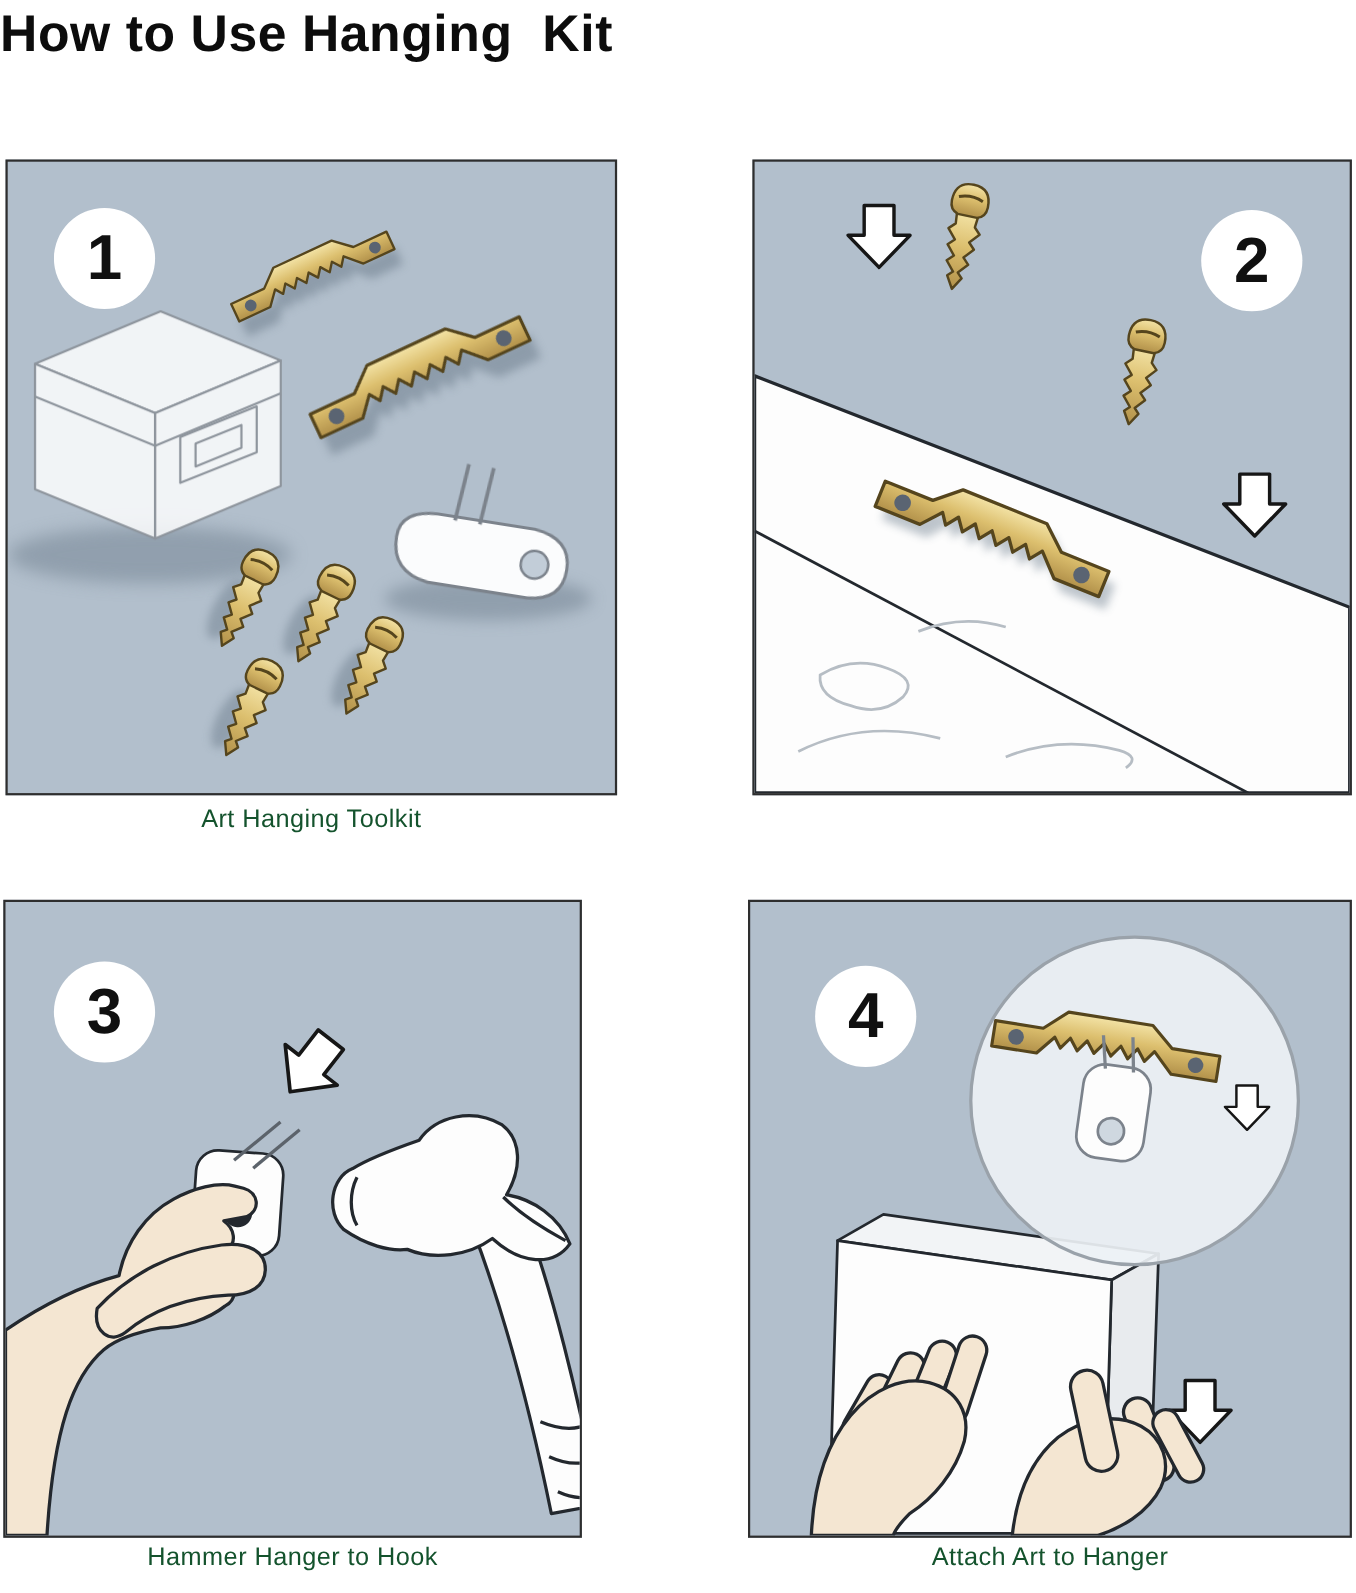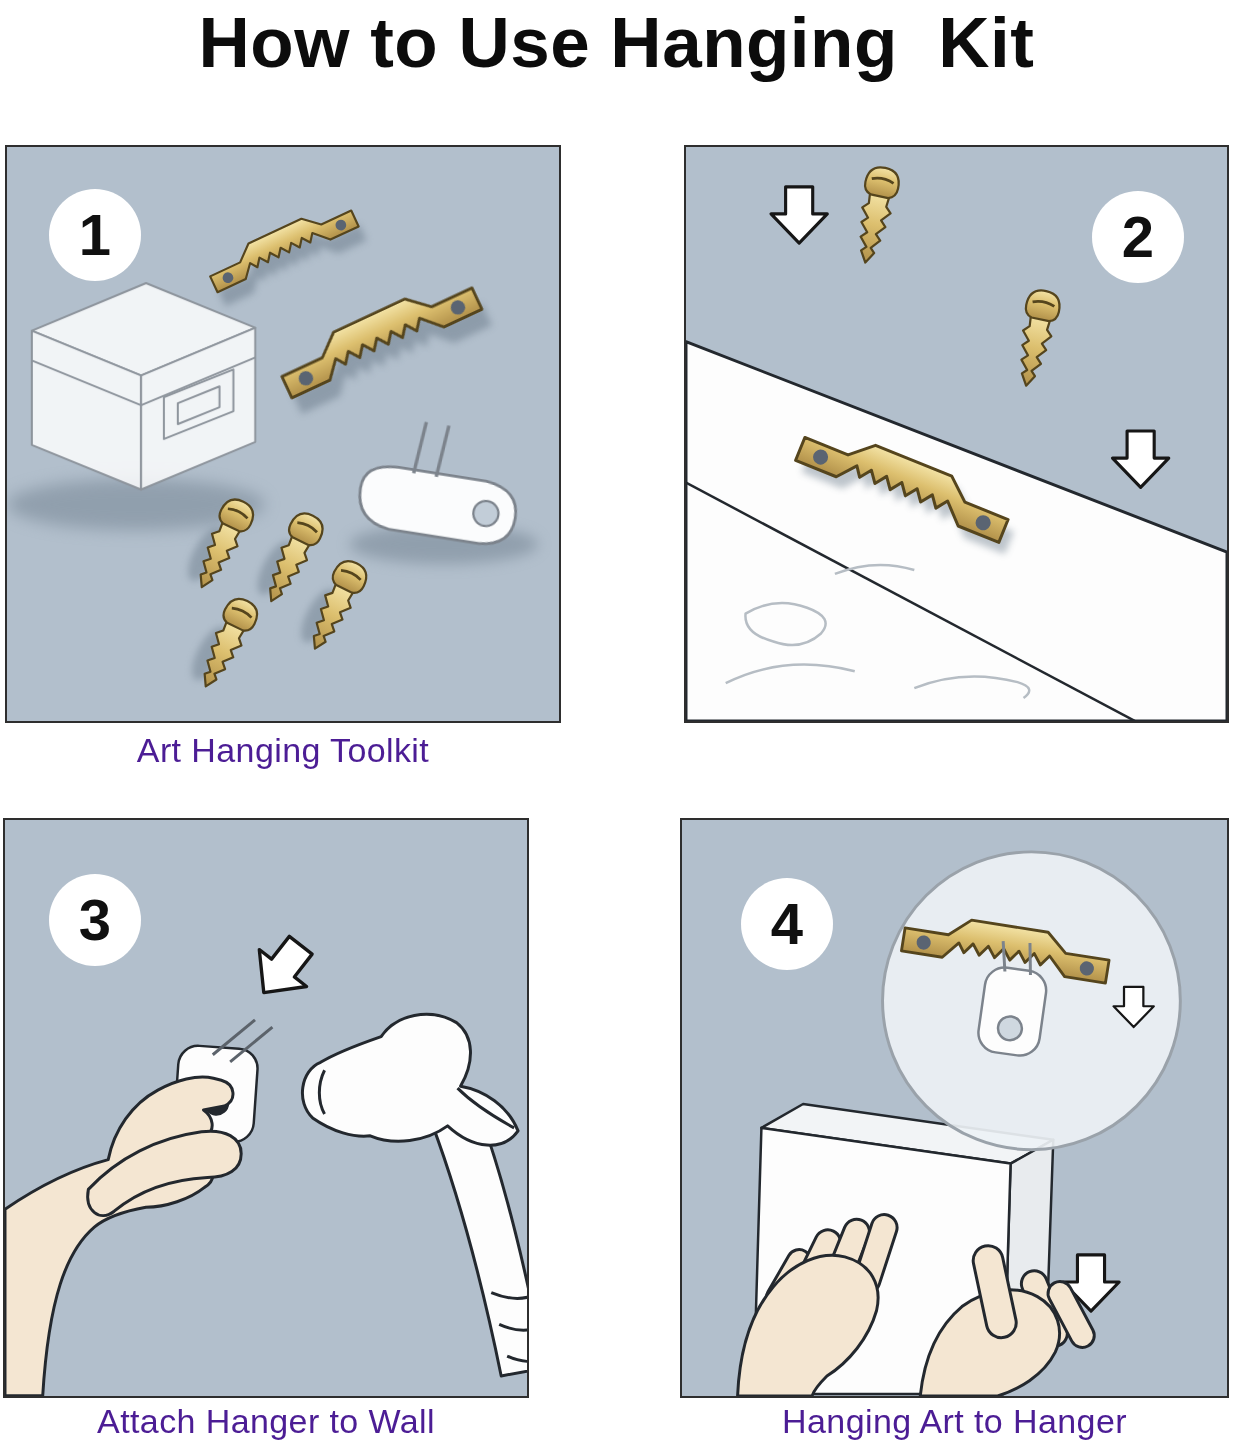--- a/index.html
+++ b/index.html
@@ -1,34 +1,34 @@
 <!DOCTYPE html>
 <html style="--panel-background: #b2bfcc; --brass: #dcbf6e; --brass-dark: #b2914a; --outline: #23282e; --skin: #f4e6d2; --shadow: #70808f;"><head>
 <meta charset="utf-8">
 <style>
   *{margin:0;padding:0;box-sizing:border-box}
   html,body{background:#ffffff}
   body{width:1233px;height:1448px;font-family:"Liberation Sans",sans-serif;position:relative;overflow:hidden}
   .page{position:relative;width:1233px;height:1448px;background:#fff}
-  .title{position:absolute;top:2px;left:0;width:100%;text-align:center;font-size:71px;font-weight:700;
+  .title{position:absolute;top:2px;left:0;width:100%;font-size:47px;font-weight:700;
          color:#0c0c0c;letter-spacing:.5px;white-space:pre}
   .panel{position:absolute;background:var(--panel-background,#b2bfcc);border:2px solid #2e2e2e}
   .panel > svg.illus{position:absolute;left:0;top:0;width:100%;height:100%;display:block}
   #p1{left:5px;top:145px;width:556px;height:578px}
   #p2{left:684px;top:145px;width:545px;height:578px}
   #p3{left:3px;top:818px;width:526px;height:580px}
   #p4{left:680px;top:818px;width:549px;height:580px}
   .badge{position:absolute;width:92px;height:92px;border-radius:50%;background:#ffffff;
          display:flex;align-items:center;justify-content:center;
          font-size:58px;font-weight:700;color:#101010;line-height:1}
   #b1{left:42px;top:42px}
   #b2{left:406px;top:44px}
   #b3{left:44px;top:54px}
   #b4{left:59px;top:58px}
-  .caption{position:absolute;text-align:center;font-size:34px;color:#4c1d95;letter-spacing:.4px}
+  .caption{position:absolute;text-align:center;font-size:23px;color:#14532d;letter-spacing:.4px}
   #c1{left:5px;top:731px;width:556px}
   #c2{left:684px;top:731px;width:545px}
   #c3{left:3px;top:1402px;width:526px}
   #c4{left:680px;top:1402px;width:549px}
   .defs-holder{position:absolute;width:0;height:0;overflow:hidden}
 </style>
 </head>
 <body>
 
 <div class="page">
@@ -157,21 +157,21 @@
         <path d="M506,540 q20,9 36,3" fill="none"></path>
         <path d="M318,244 C298,252 293,284 310,300 C330,314 352,320 368,318 C392,328 424,324 446,308 C472,332 502,334 517,313 C507,288 483,272 459,268 C473,244 473,218 455,204 C428,188 394,196 379,218 C356,226 334,234 318,244 Z"></path>
         <path d="M322,252 C315,266 315,284 322,296" fill="none"></path>
         <path d="M456,270 C470,284 491,298 513,310" fill="none"></path>
       </g>
     </svg>
     <div class="badge" id="b3">
       <span>3</span>
     </div>
   </figure>
-  <figcaption class="caption" id="c3">Attach Hanger to Wall</figcaption>
+  <figcaption class="caption" id="c3">Hammer Hanger to Hook</figcaption>
 
   <figure class="panel" id="p4">
     <svg class="illus" viewBox="0 0 549 580">
 
       <g stroke="#23282e" stroke-width="2.5" stroke-linejoin="round">
         <polygon points="122,286 374,322 331,346 80,310" fill="#f2f4f6"></polygon>
         <polygon points="331,346 374,322 366,550 324,578" fill="#e8ebee"></polygon>
         <polygon points="80,310 331,346 324,578 72,578" fill="#fdfdfd"></polygon>
       </g>
 
@@ -197,15 +197,15 @@
         <rect x="352" y="452" width="26" height="80" rx="13" transform="rotate(-22 365 492)"></rect>
         <rect x="380" y="462" width="24" height="72" rx="12" transform="rotate(-28 392 498)"></rect>
         <path d="M240,580 C244,542 258,510 282,490 C306,472 336,468 358,480 C378,491 386,514 376,536 C364,560 338,574 318,580 Z"></path>
         <rect x="300" y="428" width="30" height="94" rx="15" transform="rotate(-12 315 475)"></rect>
       </g>
     </svg>
     <div class="badge" id="b4">
       <span>4</span>
     </div>
   </figure>
-  <figcaption class="caption" id="c4">Hanging Art to Hanger</figcaption>
+  <figcaption class="caption" id="c4">Attach Art to Hanger</figcaption>
 
 </div>
 
 </body></html>

